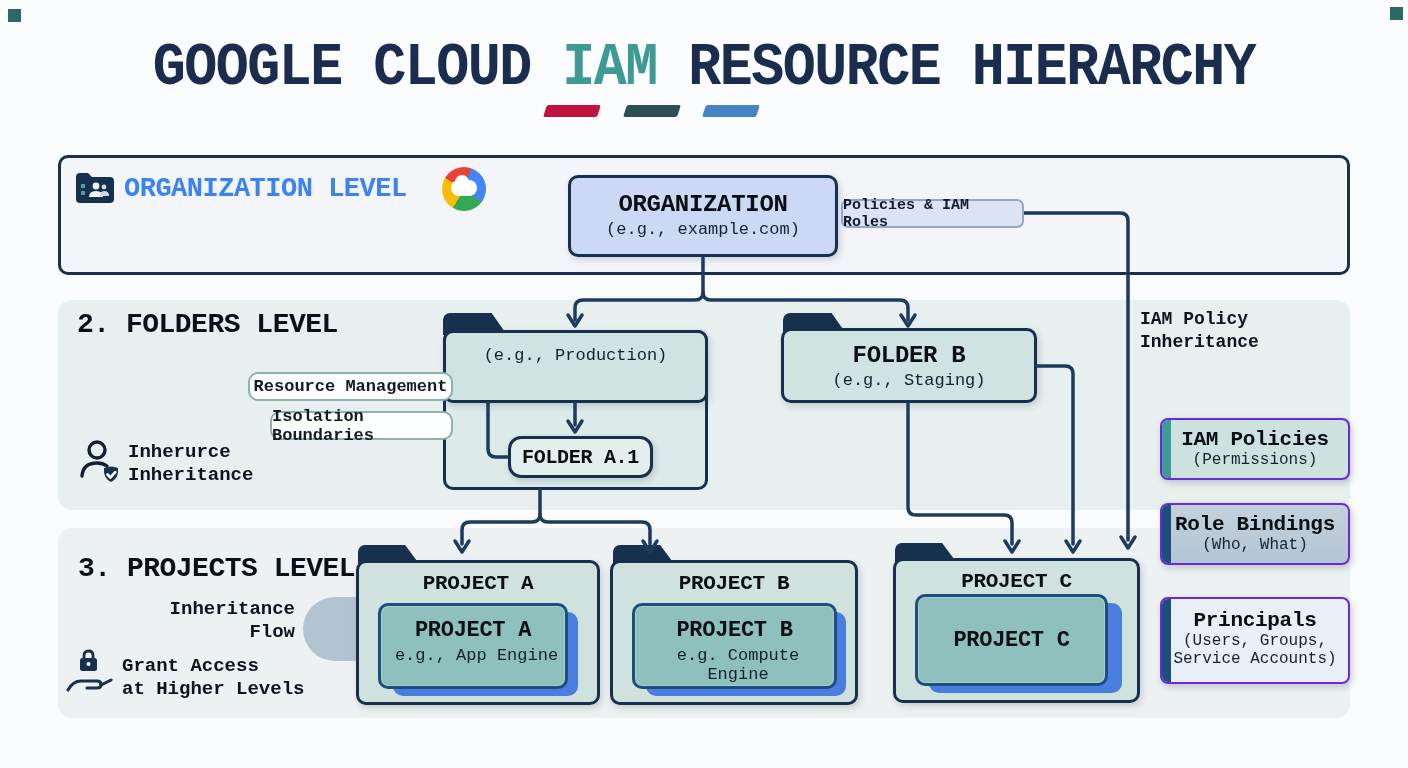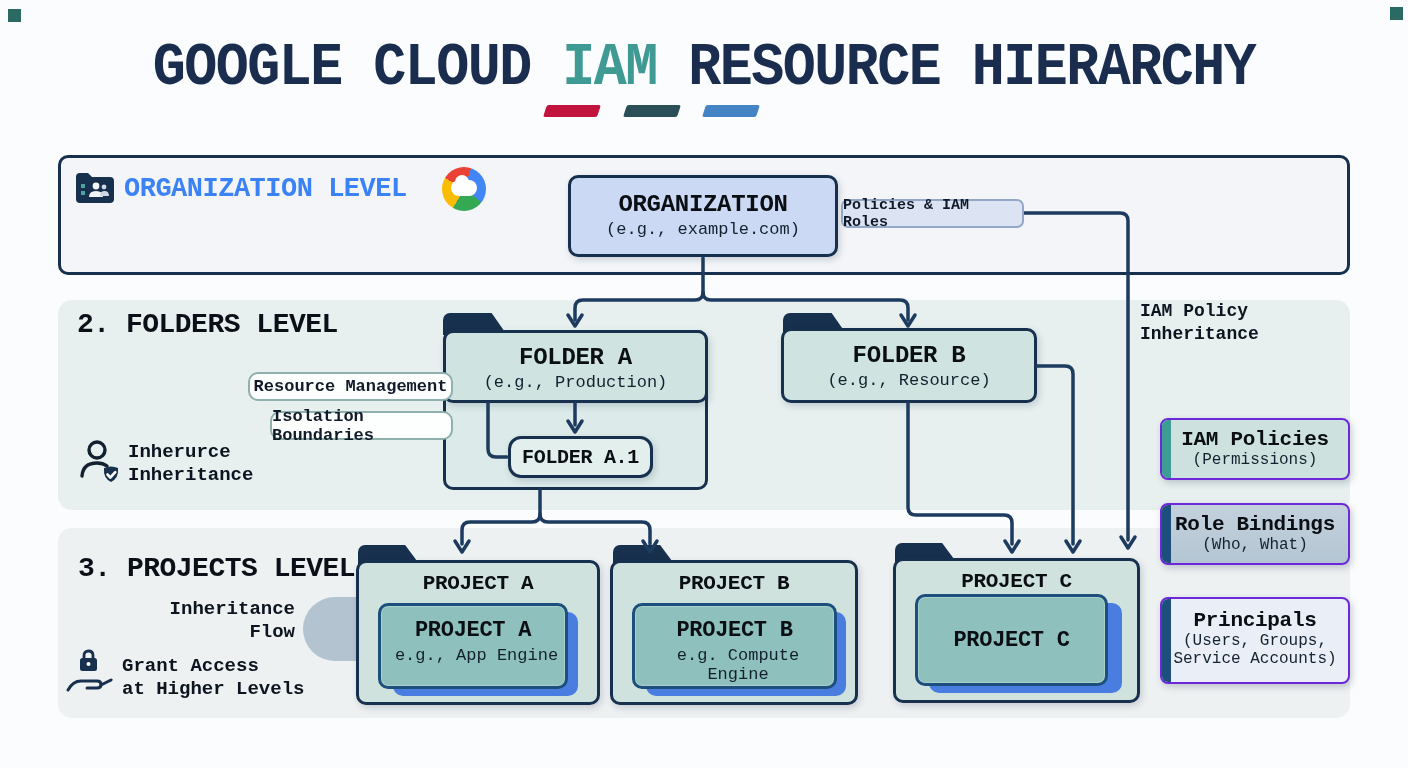--- a/index.html
+++ b/index.html
@@ -118,33 +118,32 @@
     <path d="M31.5 36.5 l2.8 3 l5 -5.4" fill="none" stroke="#fff" stroke-width="2.6" stroke-linecap="round" stroke-linejoin="round"></path>
   </svg>
   <div class="abs note" style="left:128px;top:441px;">
     <div>Inherurce</div>
     <div>Inheritance</div>
   </div>
 
   <div class="abs tab" style="left:443px;top:313px;width:64px;height:22px;"></div>
   <div class="abs folder-body" style="left:443px;top:330px;width:265px;height:160px;"></div>
   <div class="abs node folder-head" style="left:443px;top:330px;width:265px;height:73px;">
-    <div class="t1">FOLDER A</div>
     <div class="t2">(e.g., Production)</div>
   </div>
 
   <div class="abs tab" style="left:510px;top:422px;width:54px;height:18px;"></div>
   <div class="abs node" style="left:508px;top:436px;width:145px;height:42px;background:#e3efed;border-width:3px;border-radius:13px;display:flex;align-items:center;justify-content:center;">
     <div class="t1" style="font-size:20px;">FOLDER A.1</div>
   </div>
 
   <div class="abs tab" style="left:783px;top:313px;width:64px;height:22px;"></div>
   <div class="abs node folder-head" style="left:781px;top:328px;width:256px;height:75px;">
     <div class="t1">FOLDER B</div>
-    <div class="t2">(e.g., Resource)</div>
+    <div class="t2">(e.g., Staging)</div>
   </div>
 
   <div class="abs sec-head" style="left:78px;top:553px;">3. PROJECTS LEVEL</div>
   <div class="abs note" style="left:160px;top:598px;width:135px;text-align:right;">
     <div>Inheritance</div>
     <div>Flow</div>
   </div>
   <svg class="abs" style="left:64px;top:648px;z-index:3;" width="52" height="54" viewBox="0 0 52 54">
     <rect x="16" y="10" width="17" height="13" rx="2.5" fill="#16304d"></rect>
     <path d="M20 10 v-2.5 q0 -4.5 4.5 -4.5 q4.5 0 4.5 4.5 V10" fill="none" stroke="#16304d" stroke-width="2.8"></path>
@@ -179,21 +178,21 @@
 
   <div class="abs tab" style="left:895px;top:543px;width:62px;height:20px;"></div>
   <div class="abs node proj" style="left:893px;top:558px;width:247px;height:145px;">
     <div class="t1">PROJECT C</div>
   </div>
   <div class="abs shadow-card" style="left:929px;top:603px;width:193px;height:90px;"></div>
   <div class="abs inner-card center" style="left:915px;top:594px;width:193px;height:92px;">
     <div class="c1">PROJECT C</div>
   </div>
 
-  <div class="abs note" style="left:1140px;top:300px;font-size:18px;">
+  <div class="abs note" style="left:1140px;top:308px;font-size:18px;">
     <div>IAM Policy</div>
     <div>Inheritance</div>
   </div>
 
   <div class="abs rcard" style="left:1160px;top:418px;height:62px;background:#cde2de;padding-top:8px;">
     <div class="bar" style="background:#3d9d95;"></div>
     <div class="r1">IAM Policies</div>
     <div class="r2">(Permissions)</div>
   </div>
   <div class="abs rcard" style="left:1160px;top:597px;height:87px;background:#e9eef7;padding-top:10px;">

